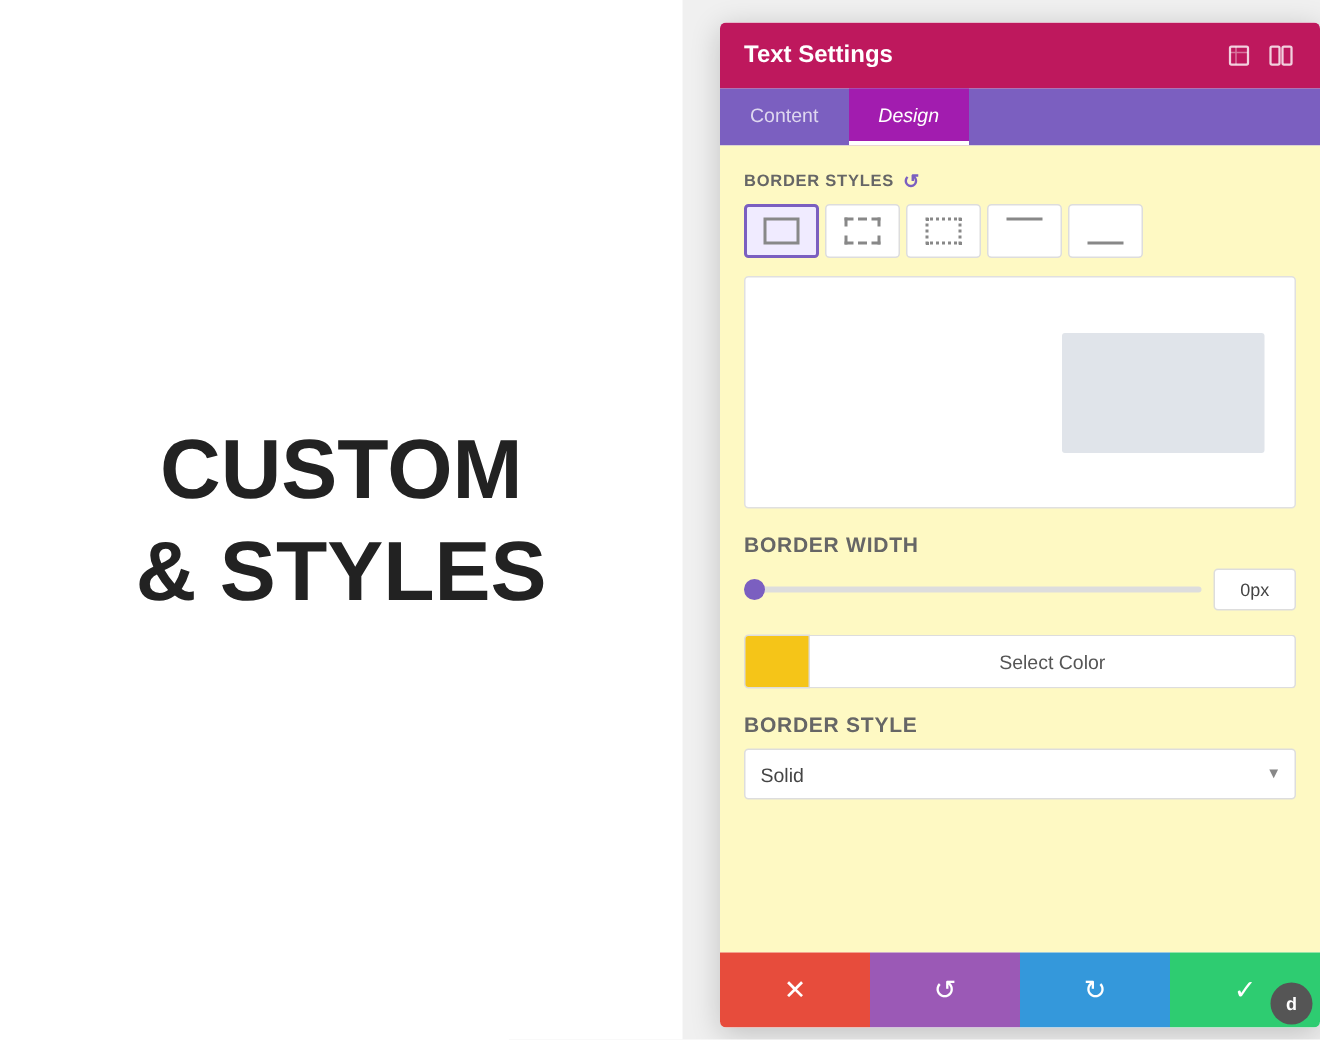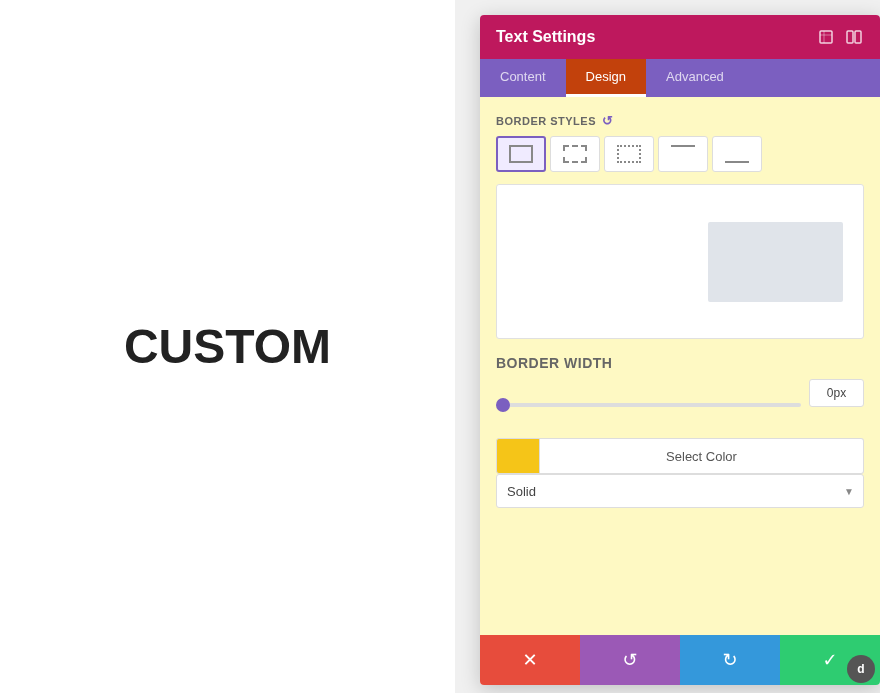--- a/index.html
+++ b/index.html
@@ -19,21 +19,21 @@
       top: 0;
       width: 455px;
       height: 693px;
       background: #fff;
       display: flex;
       align-items: center;
       justify-content: center;
     }
 
     .hero-text {
-      font-size: 48px;
+      font-size: 56px;
       font-weight: 900;
       color: #222;
       text-align: center;
       line-height: 1.2;
       text-transform: uppercase;
     }
 
     
     .settings-panel {
       position: absolute;
@@ -90,23 +90,24 @@
     .tab {
       padding: 10px 20px;
       color: rgba(255,255,255,0.75);
       font-size: 13px;
       cursor: pointer;
       font-weight: 500;
       border-bottom: 3px solid transparent;
     }
 
     .tab.active {
-      background: #c2410c;
+      background: #a21caf;
       color: #fff;
       border-bottom: 3px solid #fff;
+      font-style: italic;
     }
 
     
     .panel-body {
       flex: 1;
       overflow-y: auto;
       padding: 16px;
       background: #fef9c3;
     }
 
@@ -178,23 +179,23 @@
       font-size: 14px;
       font-weight: 700;
       color: #666;
       text-transform: uppercase;
       letter-spacing: 0.5px;
       margin-bottom: 8px;
     }
 
     .slider-row {
       display: flex;
-      align-items: flex-end;
+      align-items: center;
       gap: 8px;
-      margin-bottom: 31px;
+      margin-bottom: 16px;
     }
 
     .slider-track {
       flex: 1;
       height: 4px;
       background: #ddd;
       border-radius: 2px;
       position: relative;
     }
 
@@ -219,20 +220,21 @@
       color: #444;
       background: #fff;
       padding: 0 4px;
     }
 
     
     .color-row {
       display: flex;
       align-items: center;
       gap: 0;
+      margin-bottom: 16px;
     }
 
     .color-swatch {
       width: 44px;
       height: 36px;
       border-radius: 3px 0 0 3px;
       border: 1px solid #ddd;
       cursor: pointer;
       background: #f5c518;
     }
@@ -326,20 +328,21 @@
     .bs-dot   { border: 2px dotted #888; width: 24px; height: 18px; }
     .bs-top   { border-top: 2px solid #888; width: 24px; height: 18px; }
     .bs-bottom{ border-bottom: 2px solid #888; width: 24px; height: 18px; }
   </style>
 </head>
 <body>
 
 <div class="left-panel">
   <div class="hero-text">
     <div>CUSTOM</div>
+    <div>&amp; STYLES</div>
   </div>
 </div>
 
 <div class="settings-panel">
 
   <div class="panel-header">
     <span class="panel-title">Text Settings</span>
     <div class="header-icons">
       <span class="header-icon" title="expand">
         <svg width="16" height="16" viewBox="0 0 16 16" fill="none">
@@ -352,21 +355,20 @@
           <rect x="1" y="2" width="6" height="12" rx="1" stroke="rgba(255,255,255,0.8)" stroke-width="1.5" fill="none"></rect>
           <rect x="9" y="2" width="6" height="12" rx="1" stroke="rgba(255,255,255,0.8)" stroke-width="1.5" fill="none"></rect>
         </svg>
       </span>
     </div>
   </div>
 
   <div class="tabs-row">
     <div class="tab">Content</div>
     <div class="tab active">Design</div>
-    <div class="tab">Advanced</div>
   </div>
 
   <div class="panel-body">
 
     <div class="section-label">
       <span>Border Styles</span>
       <span class="reset-icon">↺</span>
     </div>
 
     <div class="border-styles-row">
@@ -397,20 +399,21 @@
         <div class="slider-thumb"></div>
       </div>
       <input class="slider-input" type="text" value="0px" style="">
     </div>
 
     <div class="color-row">
       <div class="color-swatch" style="background:#f5c518;"></div>
       <button class="select-color-btn">Select Color</button>
     </div>
 
+    <div class="field-label">Border Style</div>
     <div class="select-wrap">
       <select class="style-select">
         <option>Solid</option>
         <option>Dashed</option>
         <option>Dotted</option>
         <option>Double</option>
         <option>Groove</option>
         <option>Ridge</option>
         <option>Inset</option>
         <option>Outset</option>

